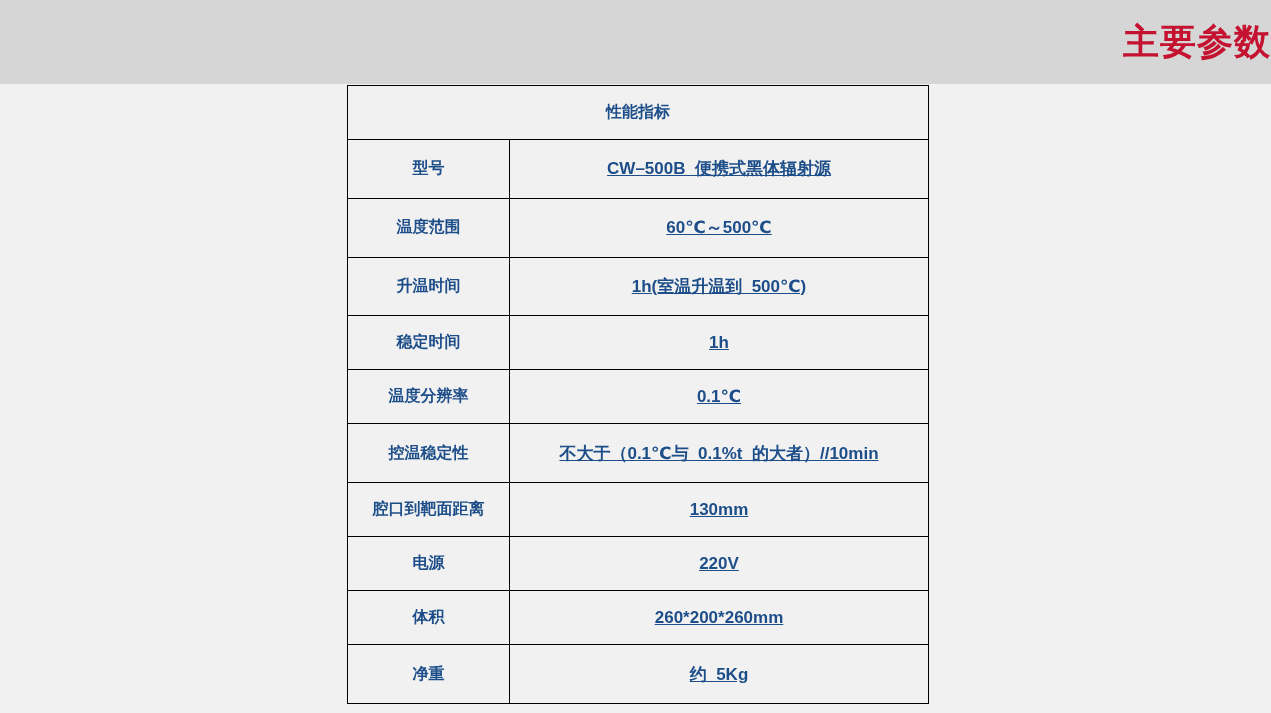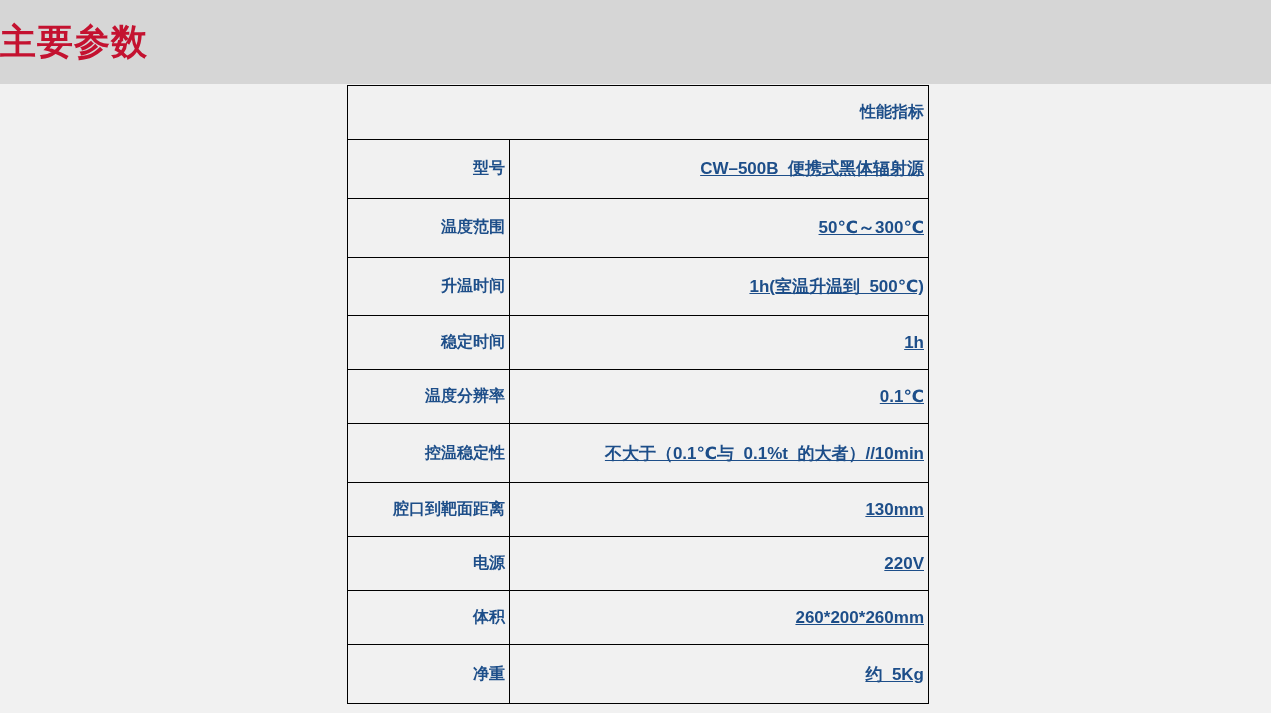--- a/index.html
+++ b/index.html
@@ -12,42 +12,42 @@
     font-family: "Liberation Sans", "DejaVu Sans", sans-serif;
   }
   .banner {
     position: absolute;
     left: 0; top: 0;
     width: 1271px;
     height: 84px;
     background: #d6d6d6;
     display: flex;
     align-items: center;
-    justify-content: flex-start;
+    justify-content: flex-end;
   }
   .page-title {
     margin: 0;
     font-size: 36px;
     font-weight: bold;
     color: #c41230;
     letter-spacing: 1px;
   }
   table.spec-table {
     position: absolute;
     left: 347px;
     top: 85px;
     width: 581px;
     height: 619px;
     border-collapse: collapse;
     table-layout: fixed;
     background: #f1f1f1;
   }
   table.spec-table td {
     border: 1.5px solid #000000;
-    text-align: right;
+    text-align: center;
     vertical-align: middle;
     color: #1d4e89;
     font-weight: bold;
     white-space: pre-wrap;
     padding: 0 4px;
   }
   td.table-header-cell {
     font-size: 16px;
   }
   td.spec-label {
@@ -73,21 +73,21 @@
   <tbody>
     <tr>
       <td colspan="2" class="table-header-cell">性能指标</td>
     </tr>
     <tr>
       <td class="spec-label">型号</td>
       <td class="spec-value">CW–500B  便携式黑体辐射源</td>
     </tr>
     <tr>
       <td class="spec-label">温度范围</td>
-      <td class="spec-value">50℃～300℃</td>
+      <td class="spec-value">60℃～500℃</td>
     </tr>
     <tr>
       <td class="spec-label">升温时间</td>
       <td class="spec-value">1h(室温升温到  500℃)</td>
     </tr>
     <tr>
       <td class="spec-label">稳定时间</td>
       <td class="spec-value">1h</td>
     </tr>
     <tr>

